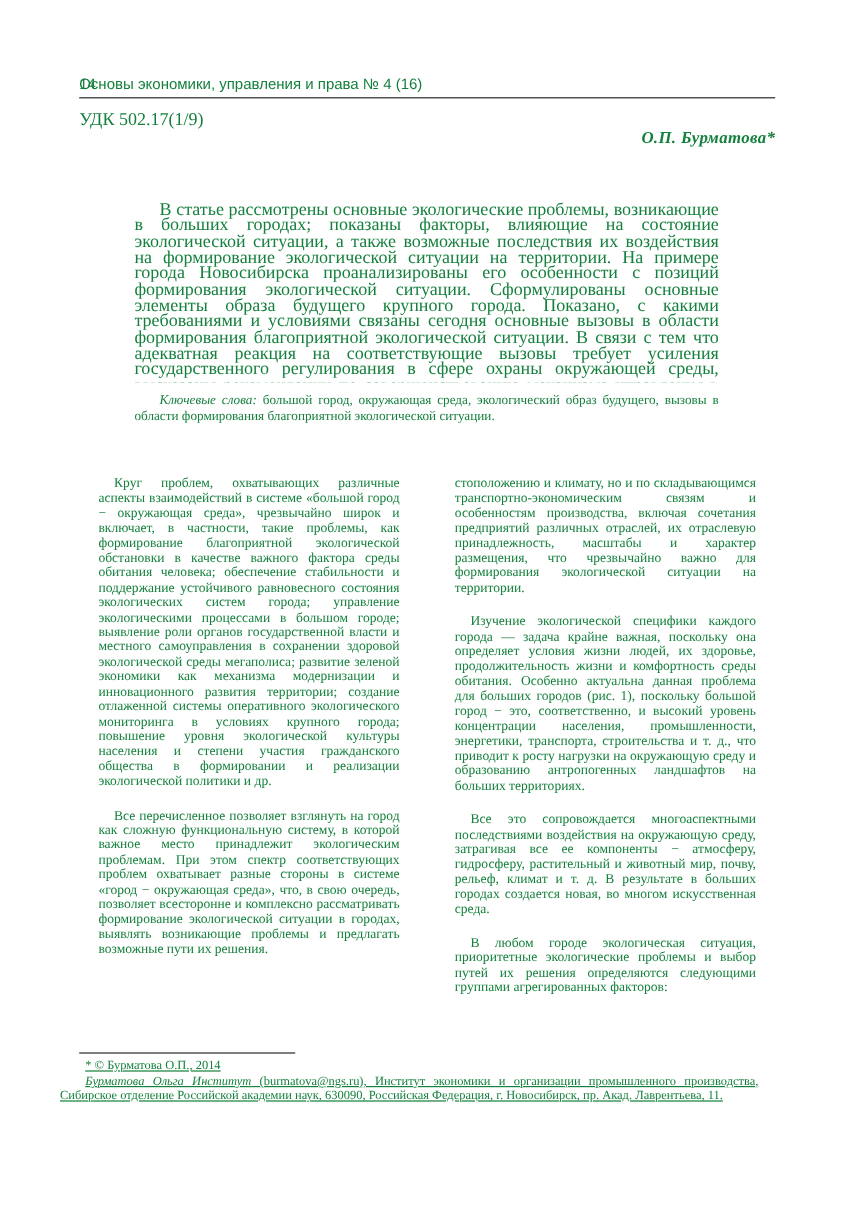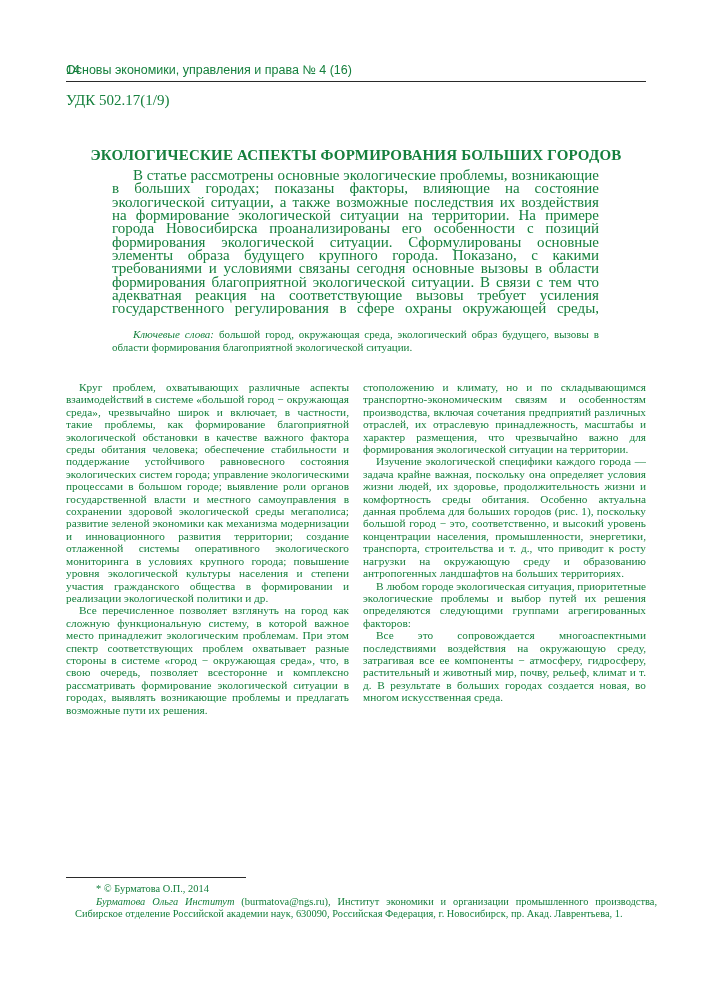--- a/index.html
+++ b/index.html
@@ -97,78 +97,79 @@
     gap: 14px;
     overflow: hidden;
   }
   .col {
     width: 283px;
     font-size: 11.3px;
     line-height: 12.4px;
     text-align: justify;
   }
   .col p {
-    margin: 0;
+    margin: 16px;
     text-indent: 13px;
   }
   .col p.continuation { text-indent: 0; font-family: Liberation Serif, serif; }
   
   .footnote-rule {
     position: absolute;
     left: 66px;
     top: 877px;
     width: 180px;
     border-top: 1px solid #2a2a2a;
   }
   .footnote {
     position: absolute;
-    left: 75px;
+    left: 50px;
     top: 883px;
     width: 582px;
     font-size: 10.4px;
     line-height: 12.6px;
     text-align: justify;
+    text-decoration: underline;
   }
   .footnote p { margin: 0; text-indent: 21px; }
   .footnote .fn-name { font-style: italic; }
 </style>
 </head>
 <body>
 
 <div class="page">
 
   <div class="running-header">
     <span class="page-number">14</span>
     <span class="journal-title">Основы экономики, управления и права № 4 (16)</span>
   </div>
 
   <div class="udc">УДК 502.17(1/9)</div>
 
+  <div class="author-line">О.П. Бурматова*</div>
 
-  <h1 class="article-title">ЭКОЛОГИЧЕСКИЕ АСПЕКТЫ ФОРМИРОВАНИЯ БОЛЬШИХ ГОРОДОВ</h1>
 
   <div class="abstract">В статье рассмотрены основные экологические проблемы, возникающие в больших городах; показаны факторы, влияющие на состояние экологической ситуации, а также возможные последствия их воздействия на формирование экологической ситуации на территории. На примере города Новосибирска проанализированы его особенности с позиций формирования экологической ситуации. Сформулированы основные элементы образа будущего крупного города. Показано, с какими требованиями и условиями связаны сегодня основные вызовы в области формирования благоприятной экологической ситуации. В связи с тем что адекватная реакция на соответствующие вызовы требует усиления государственного регулирования в сфере охраны окружающей среды, высказаны рекомендации по совершенствованию механизма управления в экологической сфере.</div>
 
   <div class="keywords">
     <span class="kw-label">Ключевые слова:</span><span> большой город, окружающая среда, экологический образ будущего, вызовы в области формирования благоприятной экологической ситуации.</span>
   </div>
 
   <div class="body-columns">
     <div class="col">
       <p>Круг проблем, охватывающих различные аспекты взаимодействий в системе «большой город − окружающая среда», чрезвычайно широк и включает, в частности, такие проблемы, как формирование благоприятной экологической обстановки в качестве важного фактора среды обитания человека; обеспечение стабильности и поддержание устойчивого равновесного состояния экологических систем города; управление экологическими процессами в большом городе; выявление роли органов государственной власти и местного самоуправления в сохранении здоровой экологической среды мегаполиса; развитие зеленой экономики как механизма модернизации и инновационного развития территории; создание отлаженной системы оперативного экологического мониторинга в условиях крупного города; повышение уровня экологической культуры населения и степени участия гражданского общества в формировании и реализации экологической политики и др.</p>
       <p>Все перечисленное позволяет взглянуть на город как сложную функциональную систему, в которой важное место принадлежит экологическим проблемам. При этом спектр соответствующих проблем охватывает разные стороны в системе «город − окружающая среда», что, в свою очередь, позволяет всесторонне и комплексно рассматривать формирование экологической ситуации в городах, выявлять возникающие проблемы и предлагать возможные пути их решения.</p>
     </div>
     <div class="col">
       <p class="continuation">стоположению и климату, но и по складывающимся транспортно-экономическим связям и особенностям производства, включая сочетания предприятий различных отраслей, их отраслевую принадлежность, масштабы и характер размещения, что чрезвычайно важно для формирования экологической ситуации на территории.</p>
       <p>Изучение экологической специфики каждого города — задача крайне важная, поскольку она определяет условия жизни людей, их здоровье, продолжительность жизни и комфортность среды обитания. Особенно актуальна данная проблема для больших городов (рис. 1), поскольку большой город − это, соответственно, и высокий уровень концентрации населения, промышленности, энергетики, транспорта, строительства и т. д., что приводит к росту нагрузки на окружающую среду и образованию антропогенных ландшафтов на больших территориях.</p>
+      <p>Все это сопровождается многоаспектными последствиями воздействия на окружающую среду, затрагивая все ее компоненты − атмосферу, гидросферу, растительный и животный мир, почву, рельеф, климат и т. д. В результате в больших городах создается новая, во многом искусственная среда.</p>
       <p>В любом городе экологическая ситуация, приоритетные экологические проблемы и выбор путей их решения определяются следующими группами агрегированных факторов:</p>
-      <p>Все это сопровождается многоаспектными последствиями воздействия на окружающую среду, затрагивая все ее компоненты − атмосферу, гидросферу, растительный и животный мир, почву, рельеф, климат и т. д. В результате в больших городах создается новая, во многом искусственная среда.</p>
     </div>
   </div>
 
   <div class="footnote-rule"></div>
 
   <div class="footnote">
     <p>* © Бурматова О.П., 2014</p>
-    <p><span class="fn-name">Бурматова Ольга Институт</span><span> (burmatova@ngs.ru), Институт экономики и организации промышленного производства, Сибирское отделение Российской академии наук, 630090, Российская Федерация, г. Новосибирск, пр. Акад. Лаврентьева, 1.</span></p>
+    <p><span class="fn-name">Бурматова Ольга Институт</span><span> (burmatova@ngs.ru), Институт экономики и организации промышленного производства, Сибирское отделение Российской академии наук, 630090, Российская Федерация, г. Новосибирск, пр. Акад. Лаврентьева, 11.</span></p>
   </div>
 
 </div>
 
 </body></html>

